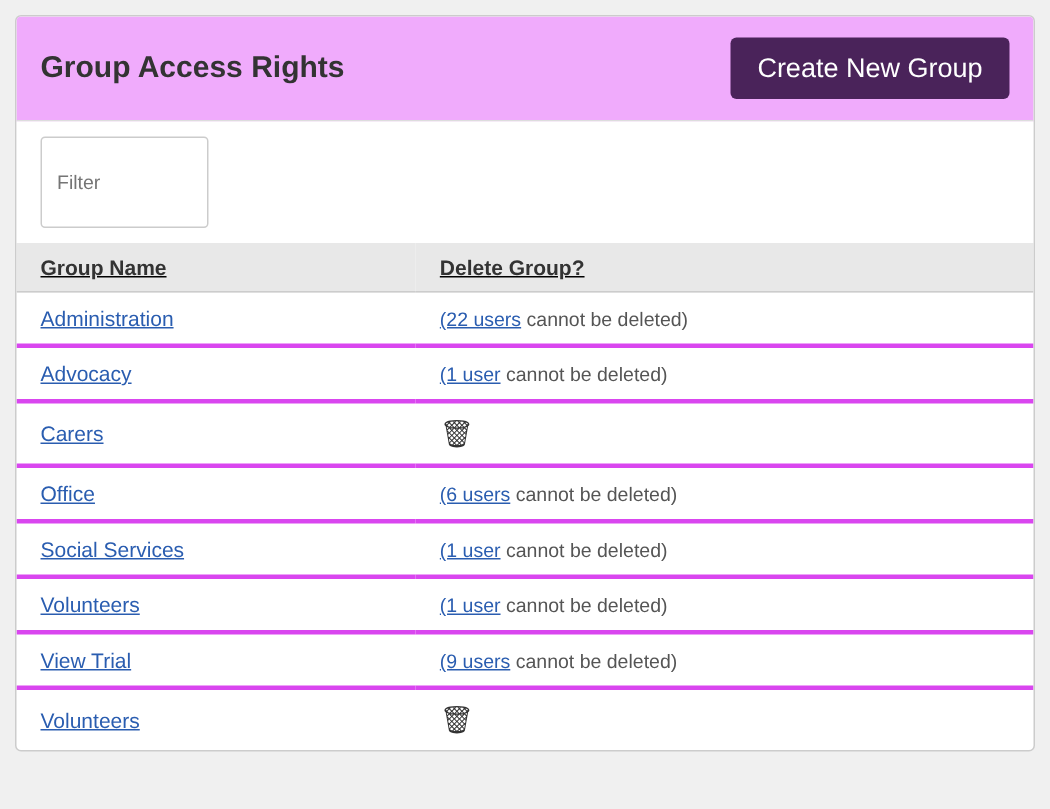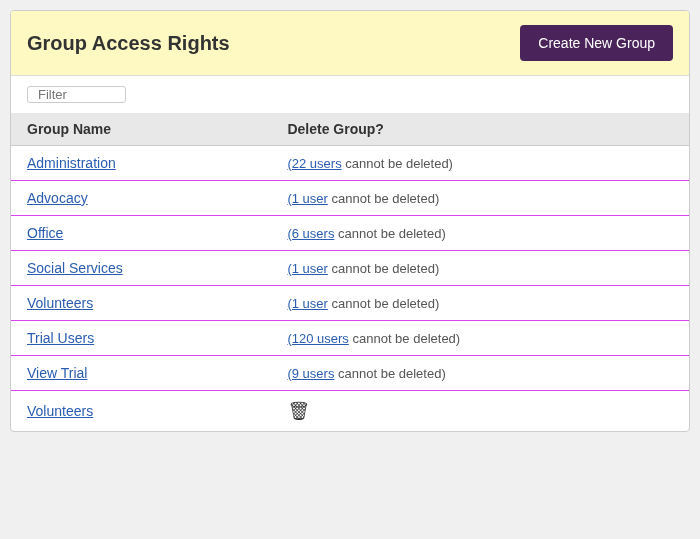--- a/index.html
+++ b/index.html
@@ -19,66 +19,67 @@
       border-radius: 4px;
       width: 680px;
       overflow: hidden;
     }
     .header {
       display: flex;
       align-items: center;
       justify-content: space-between;
       padding: 14px 16px;
       border-bottom: 1px solid #ddd;
-      background: #fef9c3;
+      background: #f0abfc;
     }
     .header-title {
       font-size: 20px;
       font-weight: bold;
       color: #333;
     }
     .create-btn {
       background: #4a235a;
       color: #fff;
       border: none;
       border-radius: 4px;
       padding: 10px 18px;
-      font-size: 14px;
+      font-size: 18px;
       cursor: pointer;
       white-space: nowrap;
     }
     .filter-bar {
       padding: 10px 16px;
       background: #fff;
     }
     .filter-input {
       border: 1px solid #ccc;
       border-radius: 3px;
-      padding: 0 10px;
+      padding: 22px 10px;
       font-size: 13px;
-      width: 99px;
+      width: 112px;
       color: #555;
     }
     .table {
       width: 100%;
       border-collapse: collapse;
     }
     .table thead tr {
       background: #e8e8e8;
+      text-decoration: underline;
     }
     .table thead th {
       text-align: left;
       padding: 8px 16px;
       font-weight: bold;
       font-size: 14px;
       color: #333;
       border-bottom: 1px solid #ccc;
     }
     .table tbody tr {
-      border-bottom: 1px solid #d946ef;
+      border-bottom: 3px solid #d946ef;
     }
     .table tbody tr:last-child {
       border-bottom: none;
     }
     .table tbody td {
       padding: 9px 16px;
       color: #333;
       vertical-align: middle;
     }
     .group-link {
@@ -125,34 +126,34 @@
     <tbody id="table-body">
     <tr>
           <td><a class="group-link">Administration</a></td>
           <td><span class="delete-status"><a class="users-link">(22 users</a> cannot be deleted)</span></td>
         </tr>
         <tr>
           <td><a class="group-link">Advocacy</a></td>
           <td><span class="delete-status"><a class="users-link">(1 user</a> cannot be deleted)</span></td>
         </tr>
         <tr>
+          <td><a class="group-link">Carers</a></td>
+          <td><span class="trash-icon">🗑</span></td>
+        </tr>
+        <tr>
           <td><a class="group-link">Office</a></td>
           <td><span class="delete-status"><a class="users-link">(6 users</a> cannot be deleted)</span></td>
         </tr>
         <tr>
           <td><a class="group-link">Social Services</a></td>
           <td><span class="delete-status"><a class="users-link">(1 user</a> cannot be deleted)</span></td>
         </tr>
         <tr>
           <td><a class="group-link">Volunteers</a></td>
           <td><span class="delete-status"><a class="users-link">(1 user</a> cannot be deleted)</span></td>
-        </tr>
-        <tr>
-          <td><a class="group-link">Trial Users</a></td>
-          <td><span class="delete-status"><a class="users-link">(120 users</a> cannot be deleted)</span></td>
         </tr>
         <tr>
           <td><a class="group-link">View Trial</a></td>
           <td><span class="delete-status"><a class="users-link">(9 users</a> cannot be deleted)</span></td>
         </tr>
         <tr>
           <td><a class="group-link">Volunteers</a></td>
           <td><span class="trash-icon">🗑</span></td>
         </tr>
       </tbody>

